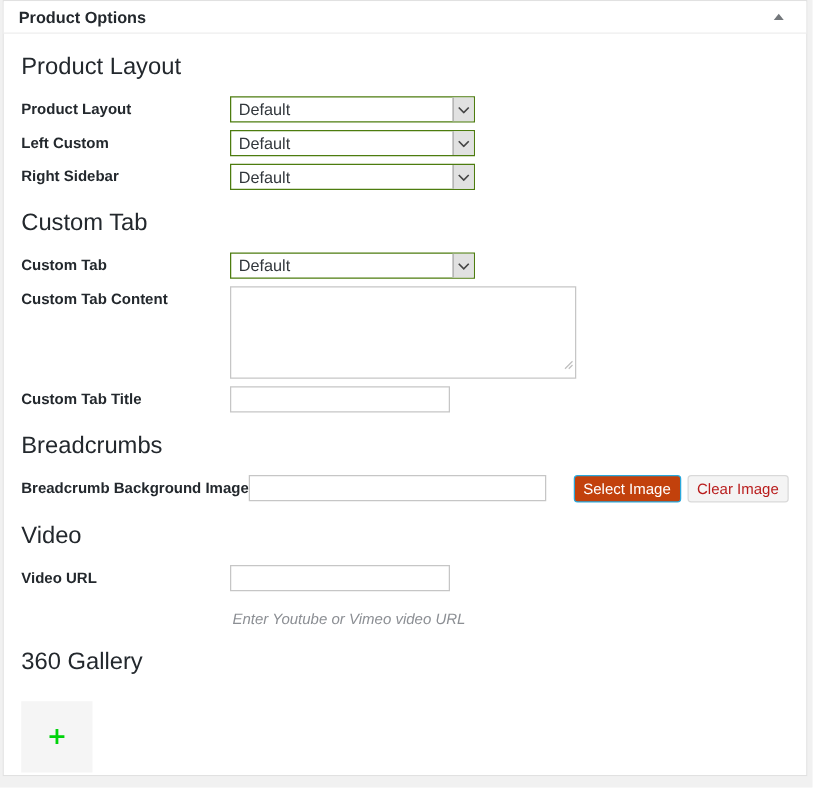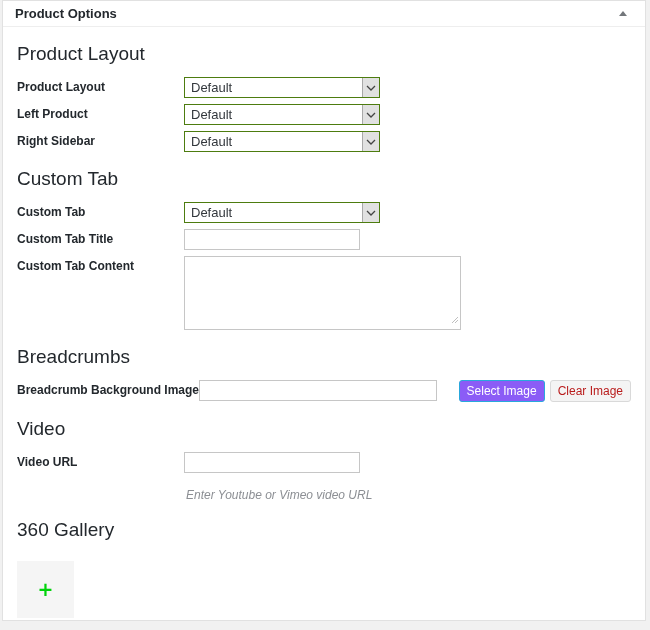--- a/index.html
+++ b/index.html
@@ -139,21 +139,21 @@
     height: 22px;
     font-family: inherit;
     font-size: 12px;
     line-height: 20px;
     border-radius: 3px;
     padding: 0 7px;
     cursor: pointer;
     white-space: nowrap;
   }
   .btn-primary {
-    background: #8b5cf6;
+    background: #c2410c;
     border: 1px solid #29a8dc;
     color: #ffffff;
     margin-left: 22px;
   }
   .btn-secondary {
     background: #f4f4f4;
     border: 1px solid #d9d9d9;
     color: #b91c1c;
     margin-left: 5px;
   }
@@ -206,21 +206,21 @@
           <span class="select-value">Default</span>
           <span class="select-arrow">
             <svg width="10" height="6" viewBox="0 0 10 6">
                 <polyline points="1,1 5,5 9,1" fill="none" stroke="#444" stroke-width="1.3"></polyline>
               </svg>
           </span>
         </div>
       </div>
 
       <div class="row">
-        <label class="field-label">Left Product</label>
+        <label class="field-label">Left Custom</label>
         <div class="select">
           <span class="select-value">Default</span>
           <span class="select-arrow">
             <svg width="10" height="6" viewBox="0 0 10 6">
                 <polyline points="1,1 5,5 9,1" fill="none" stroke="#444" stroke-width="1.3"></polyline>
               </svg>
           </span>
         </div>
       </div>
 
@@ -241,39 +241,39 @@
       <div class="row">
         <label class="field-label">Custom Tab</label>
         <div class="select">
           <span class="select-value">Default</span>
           <span class="select-arrow">
             <svg width="10" height="6" viewBox="0 0 10 6">
                 <polyline points="1,1 5,5 9,1" fill="none" stroke="#444" stroke-width="1.3"></polyline>
               </svg>
           </span>
         </div>
-      </div>
-
-      <div class="row">
-        <label class="field-label">Custom Tab Title</label>
-        <input type="text" class="text-input" value="" style="">
       </div>
 
       <div class="row">
         <label class="field-label">Custom Tab Content</label>
         <span class="textarea-wrap">
           <textarea class="text-area" style=""></textarea>
           <span class="resize-grip">
             <svg width="8" height="8" viewBox="0 0 8 8">
                 <path d="M7,1 L1,7 M7,4 L4,7 M7,7 L7,7" stroke="#b5b5b5" stroke-width="1" fill="none"></path>
               </svg>
           </span>
         </span>
       </div>
 
+      <div class="row">
+        <label class="field-label">Custom Tab Title</label>
+        <input type="text" class="text-input" value="" style="">
+      </div>
+
       <h3 class="section-heading">Breadcrumbs</h3>
 
       <div class="row">
         <label class="field-label">Breadcrumb Background Image</label>
         <input type="text" class="text-input wide" value="" style="">
         <button class="btn btn-primary">Select Image</button>
         <button class="btn btn-secondary">Clear Image</button>
       </div>
 
       <h3 class="section-heading">Video</h3>

